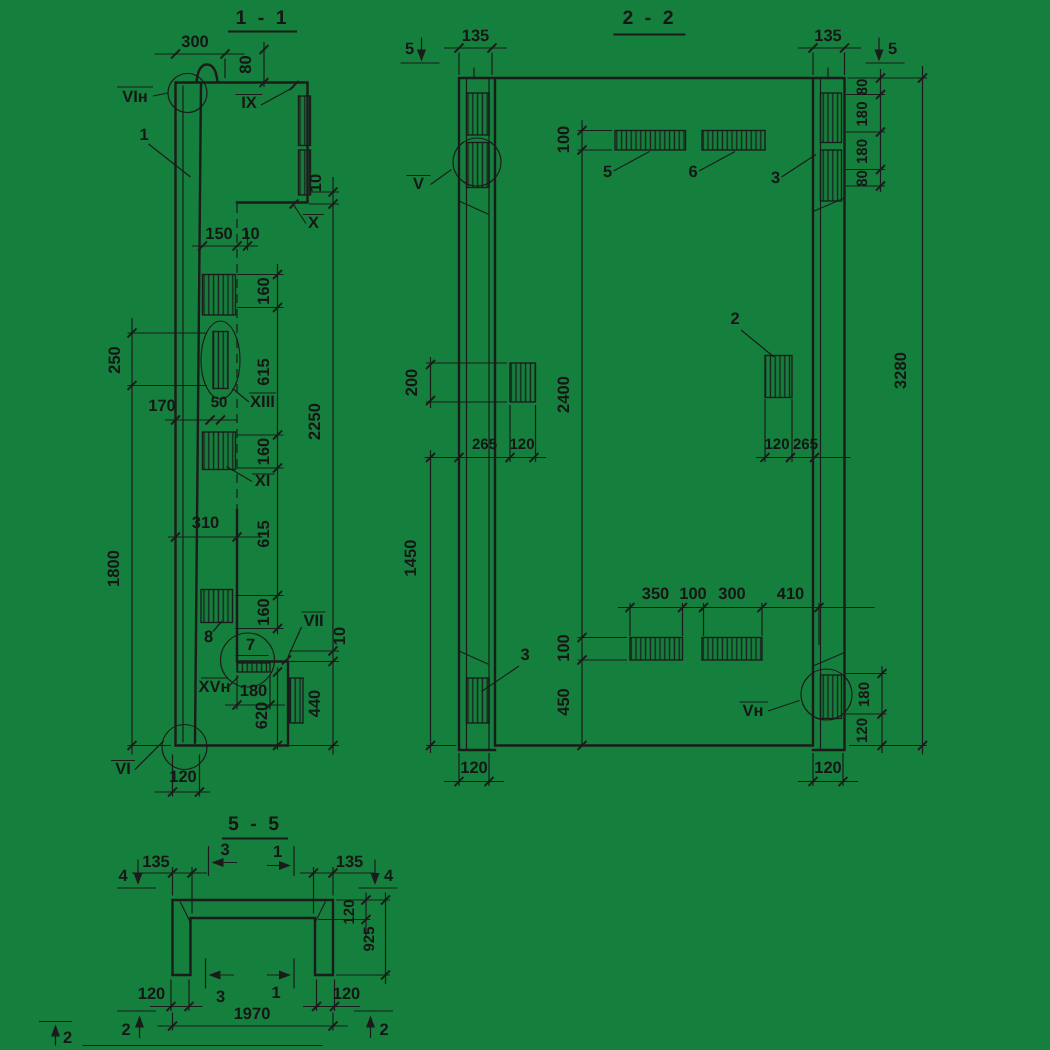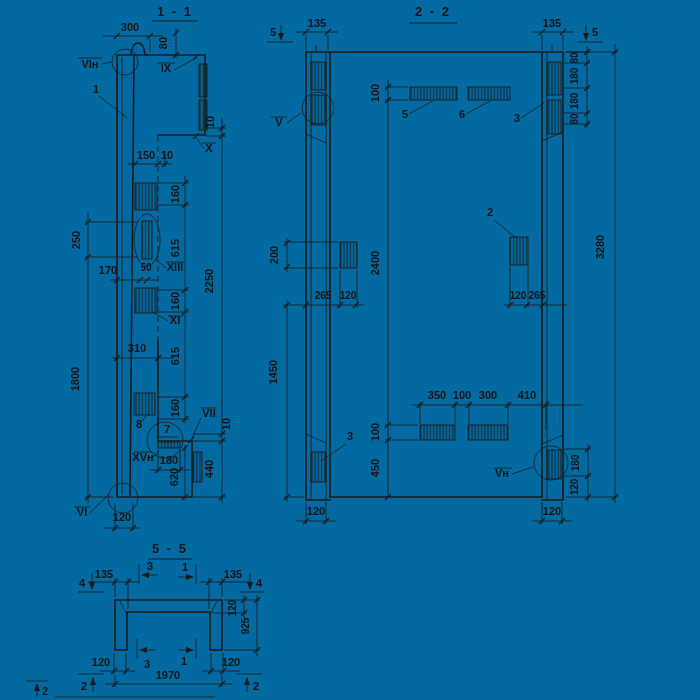--- a/index.html
+++ b/index.html
@@ -1,16 +1,16 @@
 <!DOCTYPE html>
 <html><head>
 <meta charset="utf-8">
 <style>
   html,body{margin:0;padding:0;background:#fcfcfa;}
-  .stage{position:relative;width:700px;height:700px;background:#0369a1;overflow:hidden;}
+  .stage{position:relative;width:700px;height:700px;background:#15803d;overflow:hidden;}
   svg{display:block;}
   .ol{stroke:#1b1b1b;stroke-width:1.6;fill:none;stroke-linecap:square;}
   .tn{stroke:#1b1b1b;stroke-width:0.8;fill:none;}
   .dash{stroke:#1b1b1b;stroke-width:0.8;fill:none;stroke-dasharray:6 4;}
   .tk{stroke:#1b1b1b;stroke-width:1.2;fill:none;}
   .fl{fill:#1b1b1b;stroke:none;}
   .hv{fill:url(#hv);stroke:#1b1b1b;stroke-width:0.9;}
   .tx{font-family:"Liberation Sans","DejaVu Sans",sans-serif;font-size:11px;font-weight:700;
       fill:#161616;text-anchor:middle;}
   .tt{font-size:13px;letter-spacing:2px;}

